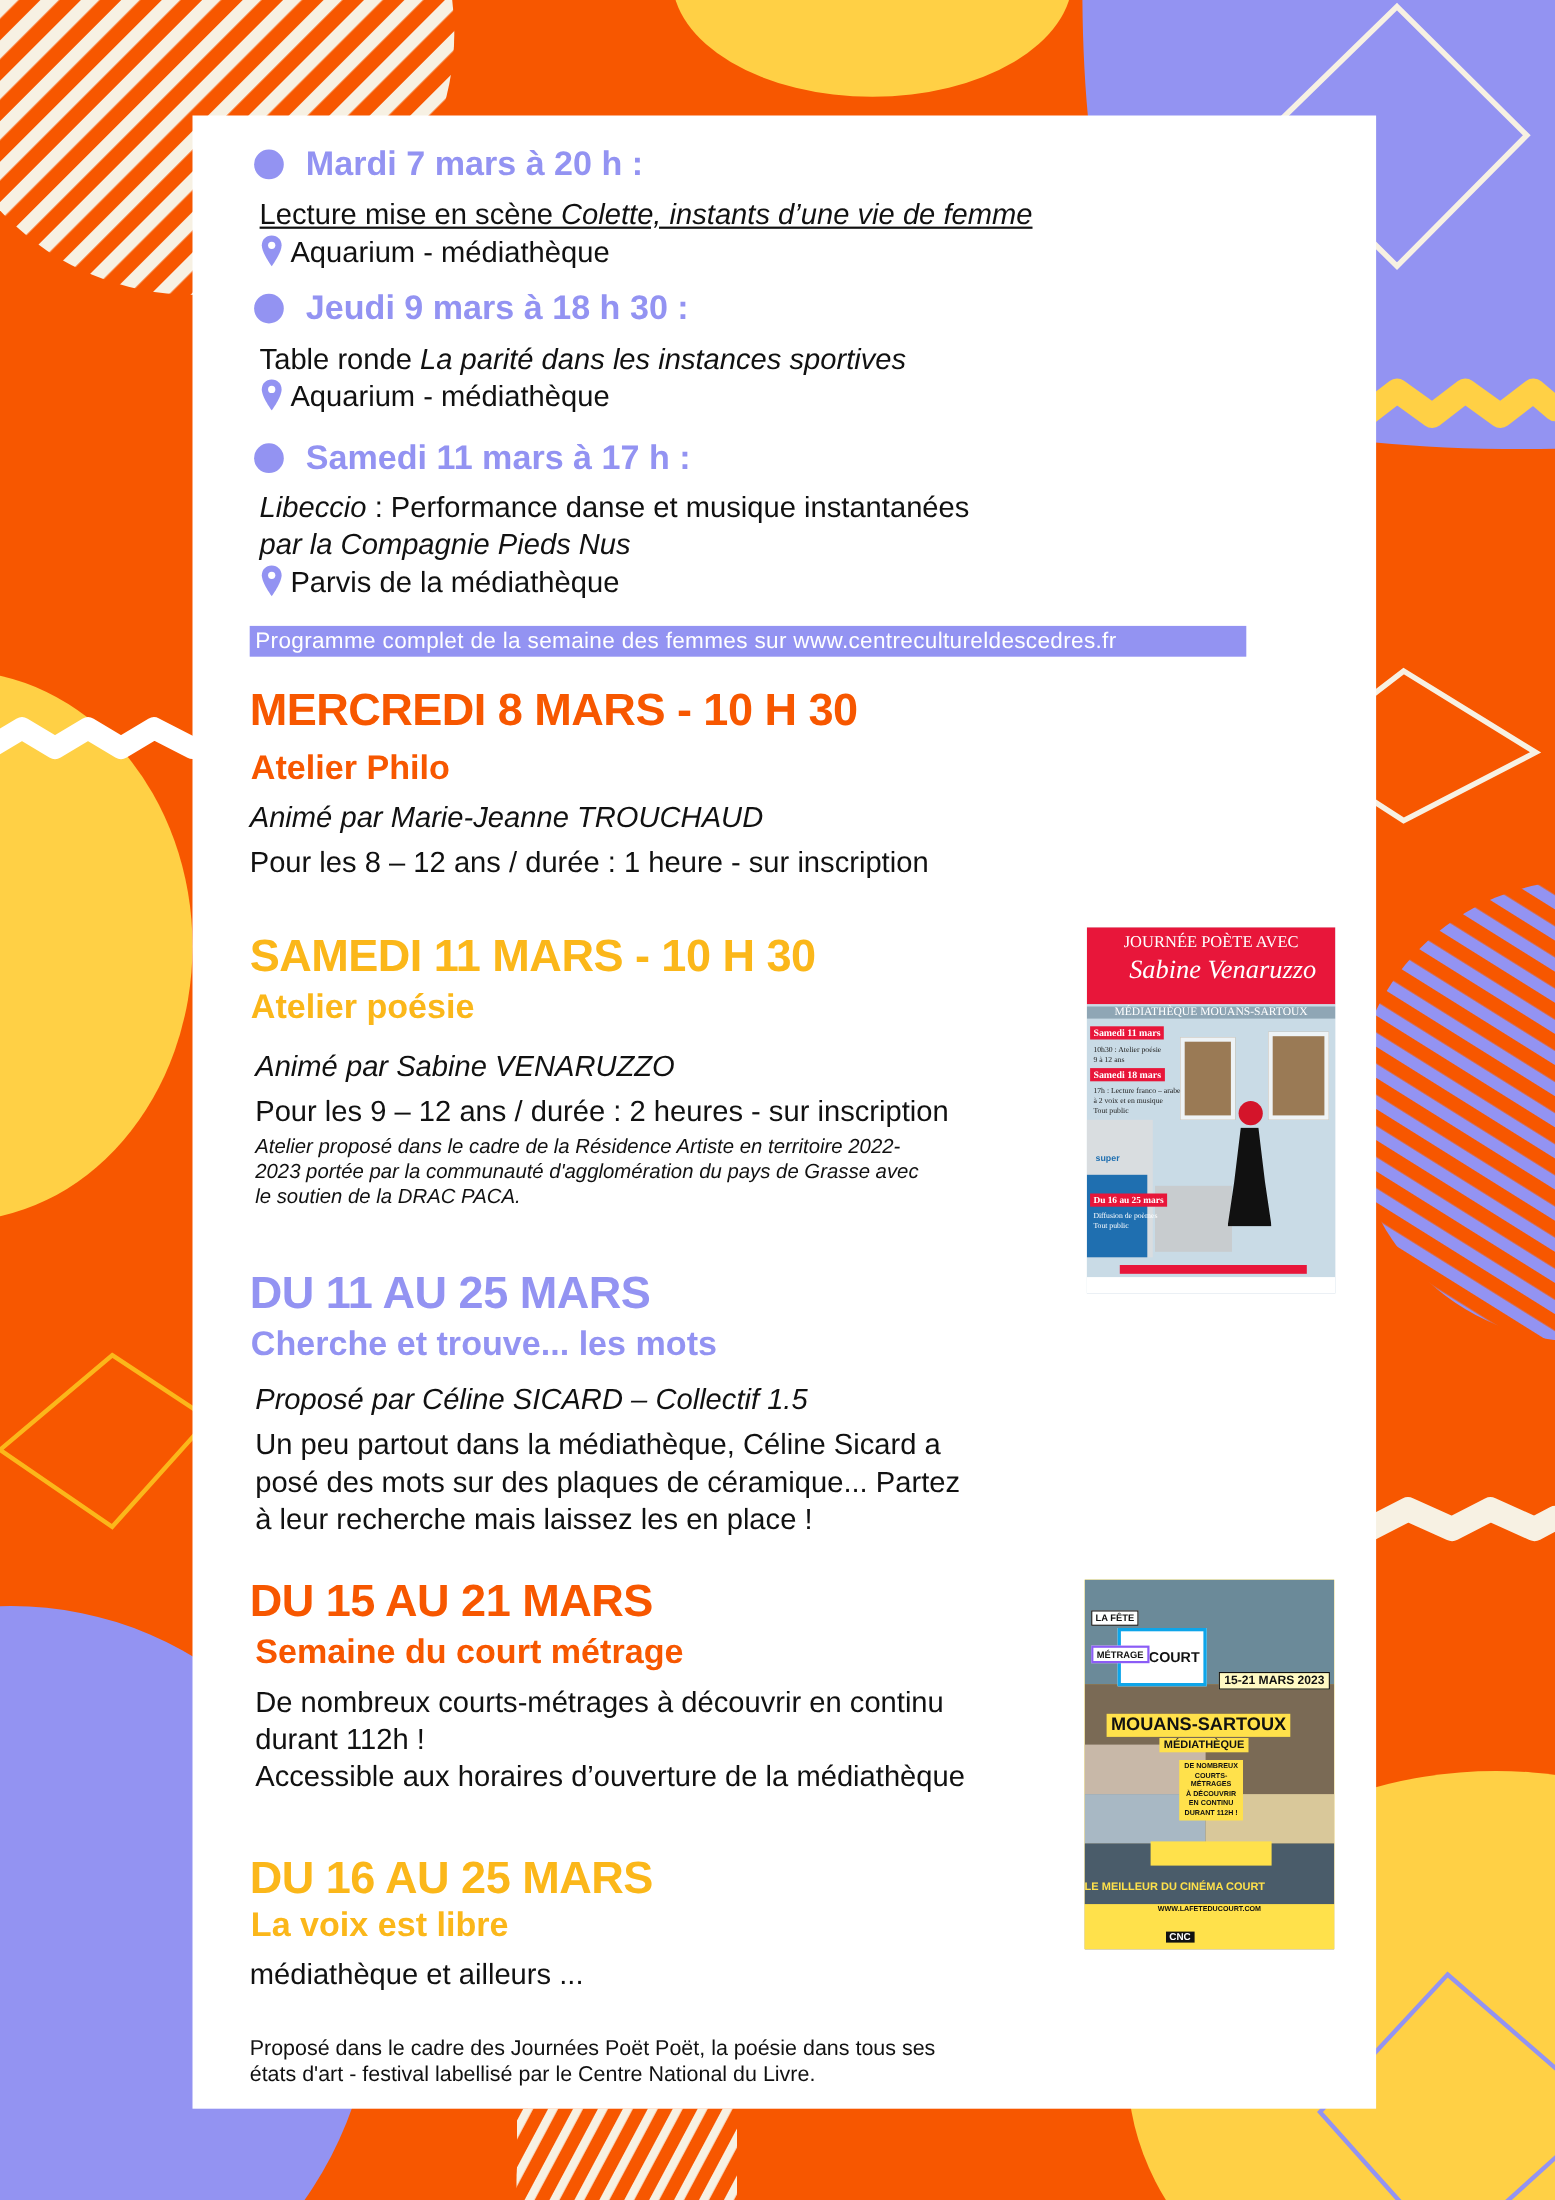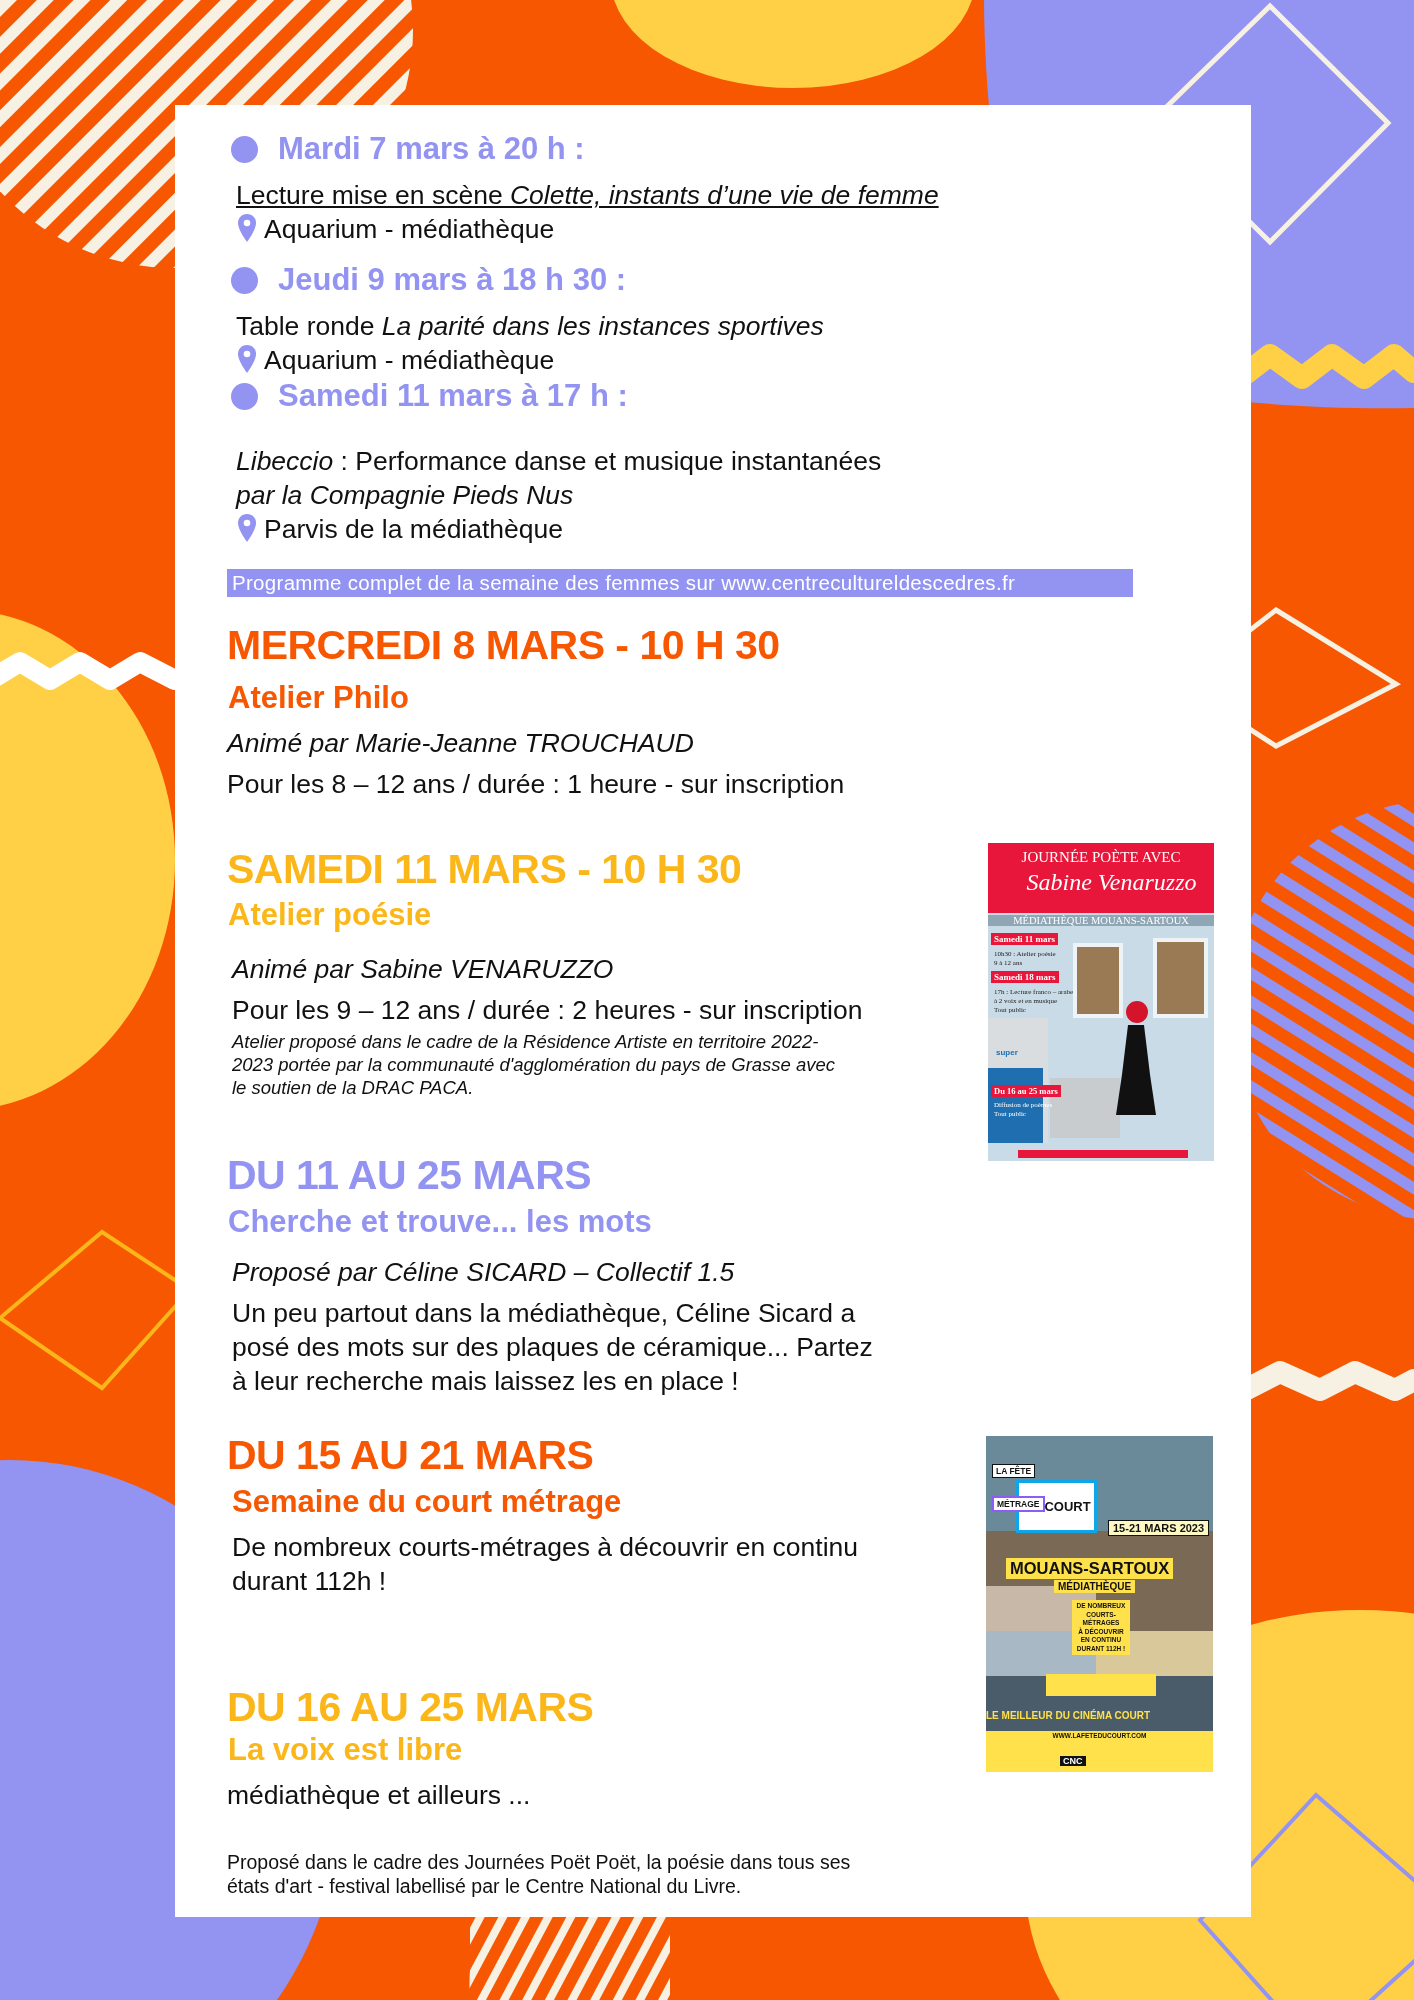--- a/index.html
+++ b/index.html
@@ -114,21 +114,21 @@
 <div class="ab line" style="left:236px; top:309px; z-index:2;">
   <span>Table ronde </span><span class="it">La parité dans les instances sportives</span>
 </div>
 <div class="ab line" style="left:236px; top:343px; z-index:2;">
   <svg class="pin" viewBox="0 0 22 30">
       <path d="M11 1C5.5 1 2 5 2 10c0 7 9 19 9 19s9-12 9-19c0-5-3.5-9-9-9z" fill="#9393F2"></path>
       <circle cx="11" cy="10" r="3.3" fill="#fff"></circle>
     </svg><span>Aquarium - médiathèque</span>
 </div>
 
-<div class="ab bullet-head" style="left:231px; top:378px; z-index:2;">
+<div class="ab bullet-head" style="left:231px; top:398px; z-index:2;">
   <span class="bullet-dot"></span>
   <span>Samedi 11 mars à 17 h :</span>
 </div>
 <div class="ab line" style="left:236px; top:444px; z-index:2;">
   <span class="it">Libeccio</span><span> : Performance danse et musique instantanées</span>
 </div>
 <div class="ab line it" style="left:236px; top:478px; z-index:2;">par la Compagnie Pieds Nus</div>
 <div class="ab line" style="left:236px; top:512px; z-index:2;">
   <svg class="pin" viewBox="0 0 22 30">
       <path d="M11 1C5.5 1 2 5 2 10c0 7 9 19 9 19s9-12 9-19c0-5-3.5-9-9-9z" fill="#9393F2"></path>
@@ -194,20 +194,21 @@
   <div>Un peu partout dans la médiathèque, Céline Sicard a</div>
   <div>posé des mots sur des plaques de céramique... Partez</div>
   <div>à leur recherche mais laissez les en place !</div>
 </div>
 
 <div class="ab h-big orange" style="left:227px; top:1432px; z-index:2;">DU 15 AU 21 MARS</div>
 <div class="ab h-sub orange" style="left:232px; top:1484px; z-index:2;">Semaine du court métrage</div>
 <div class="ab line" style="left:232px; top:1530px; z-index:2;">
   <div>De nombreux courts-métrages à découvrir en continu</div>
   <div>durant 112h !</div>
+  <div>Accessible aux horaires d’ouverture de la médiathèque</div>
 </div>
 
 <div class="poster poster2" style="z-index:2;">
   <div style="position:absolute;left:0;top:0;width:227px;height:95px;background:#6b8a99;"></div>
   <div style="position:absolute;left:0;top:95px;width:227px;height:245px;background:#7a6a55;"></div>
   <div style="position:absolute;left:0;top:150px;width:110px;height:45px;background:#c8b8a8;"></div>
   <div style="position:absolute;left:0;top:195px;width:110px;height:45px;background:#a8b8c4;"></div>
   <div style="position:absolute;left:110px;top:195px;width:117px;height:45px;background:#d9c89a;"></div>
   <div style="position:absolute;left:0;top:240px;width:227px;height:55px;background:#4a5c6a;"></div>
   <div style="position:absolute;left:6px;top:28px;background:#fff;border:1px solid #111;font-weight:bold;font-size:8.5px;padding:1px 3px;color:#111;">LA FÊTE</div>

